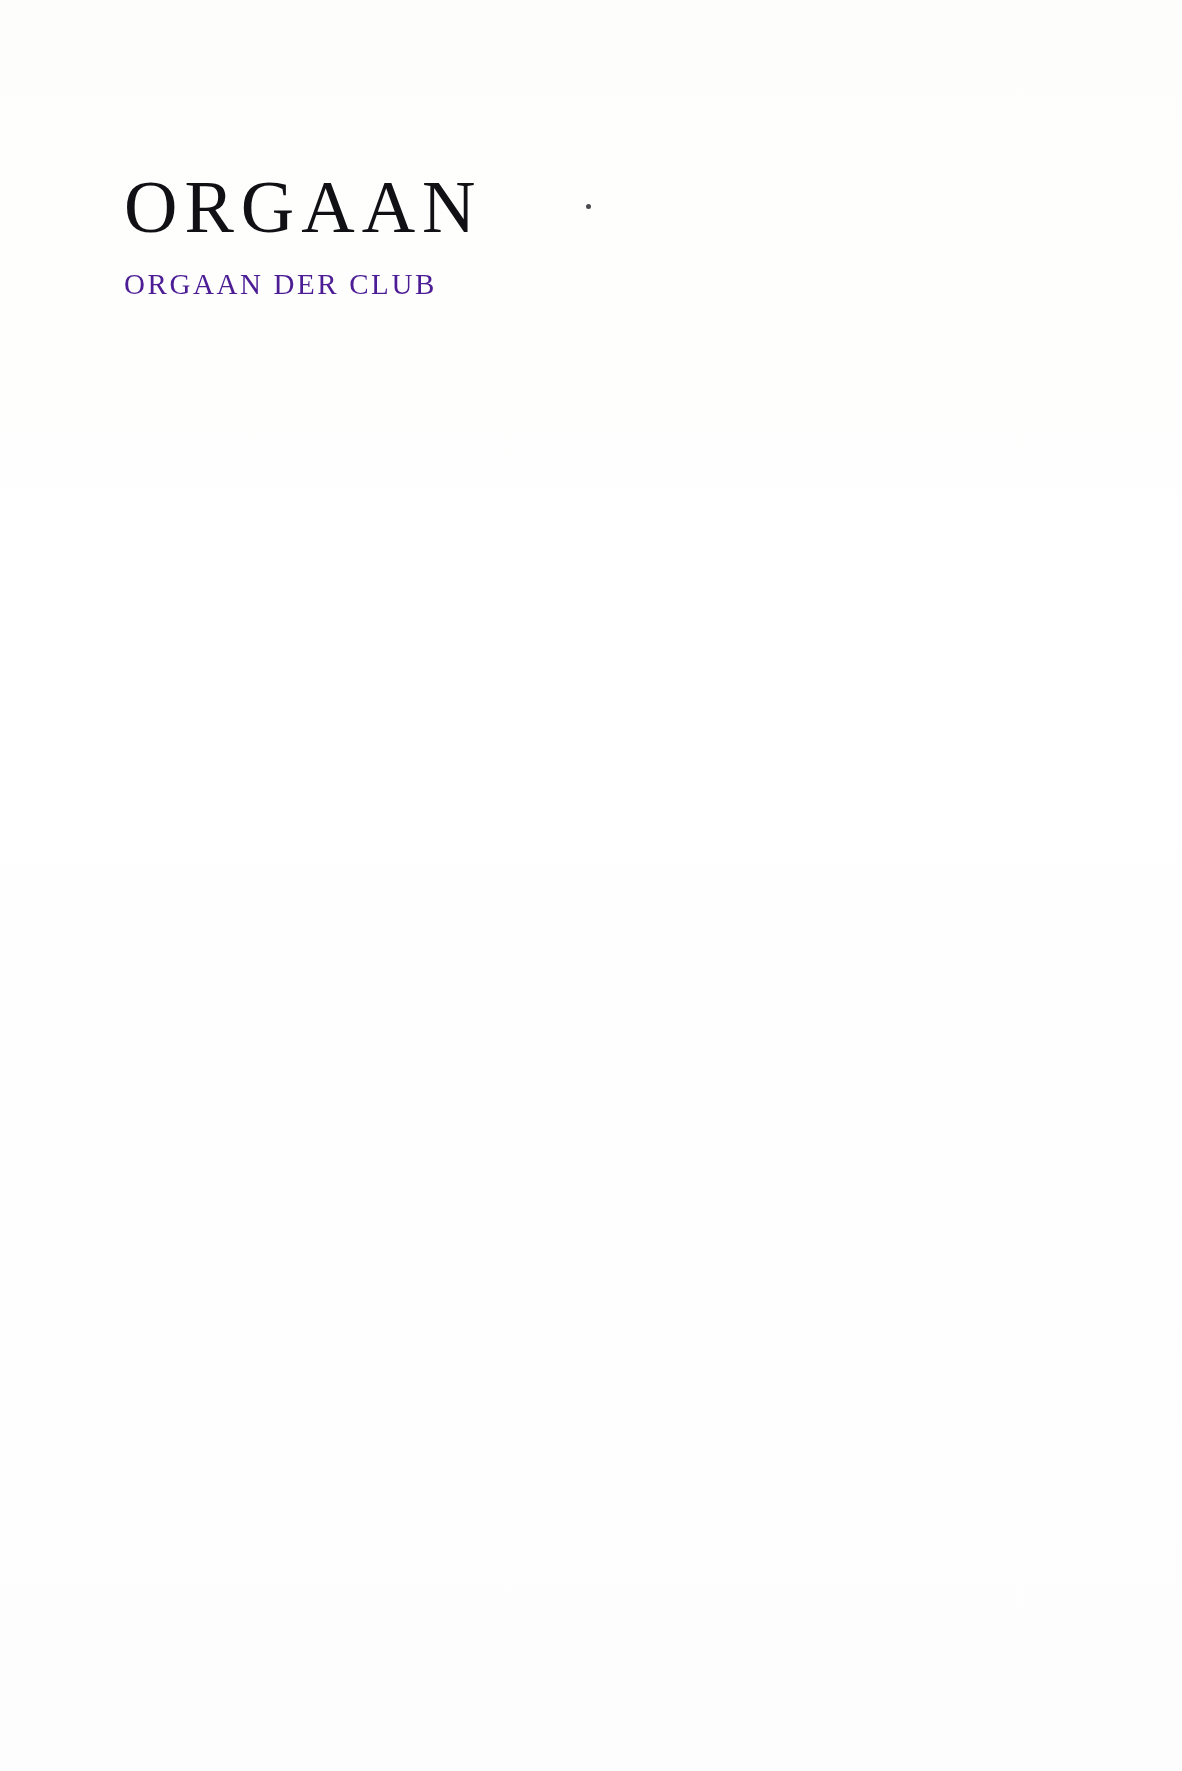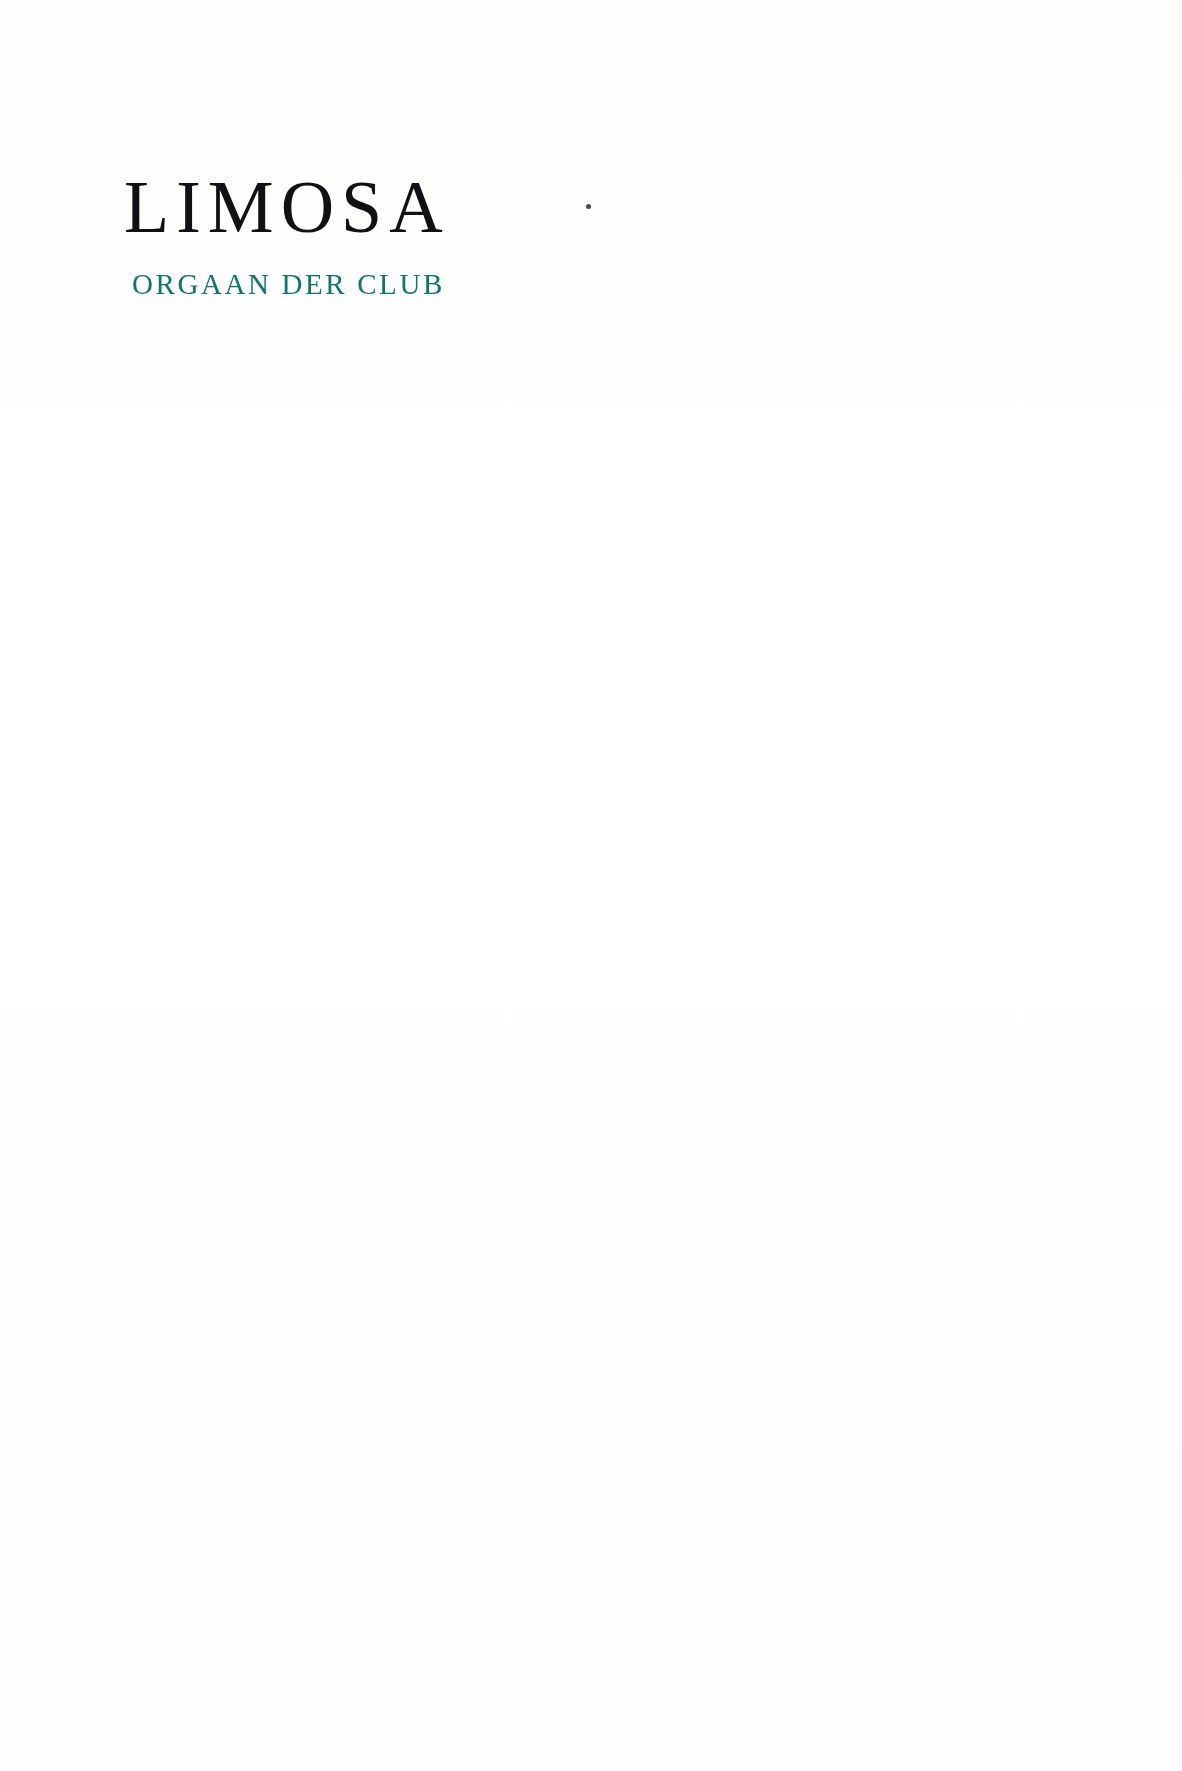--- a/index.html
+++ b/index.html
@@ -51,22 +51,22 @@
 
   .subtitle-block {
     margin-top: 22px;
   }
 
   .subtitle-line {
     font-family: "Liberation Serif", serif;
     font-size: 29px;
     line-height: 1.28;
     letter-spacing: 2.6px;
-    color: #0f766e;
-    margin: 8px;
+    color: #4c1d95;
+    margin: 0;
     white-space: nowrap;
   }
 
   .stray-mark {
     position: absolute;
     left: 586px;
     top: 204px;
     width: 5px;
     height: 5px;
     background: #2a2a30;
@@ -81,21 +81,21 @@
     right: 124px;
     bottom: 80px;
   }
 </style>
 </head>
 <body>
 
 <div id="page">
 
   <div class="masthead">
-    <h1 class="journal-title">LIMOSA</h1>
+    <h1 class="journal-title">ORGAAN</h1>
 
     <div class="subtitle-block">
       <p class="subtitle-line">ORGAAN DER CLUB</p>
     </div>
   </div>
 
   <div class="stray-mark"></div>
 
   <div class="page-body"></div>
 

